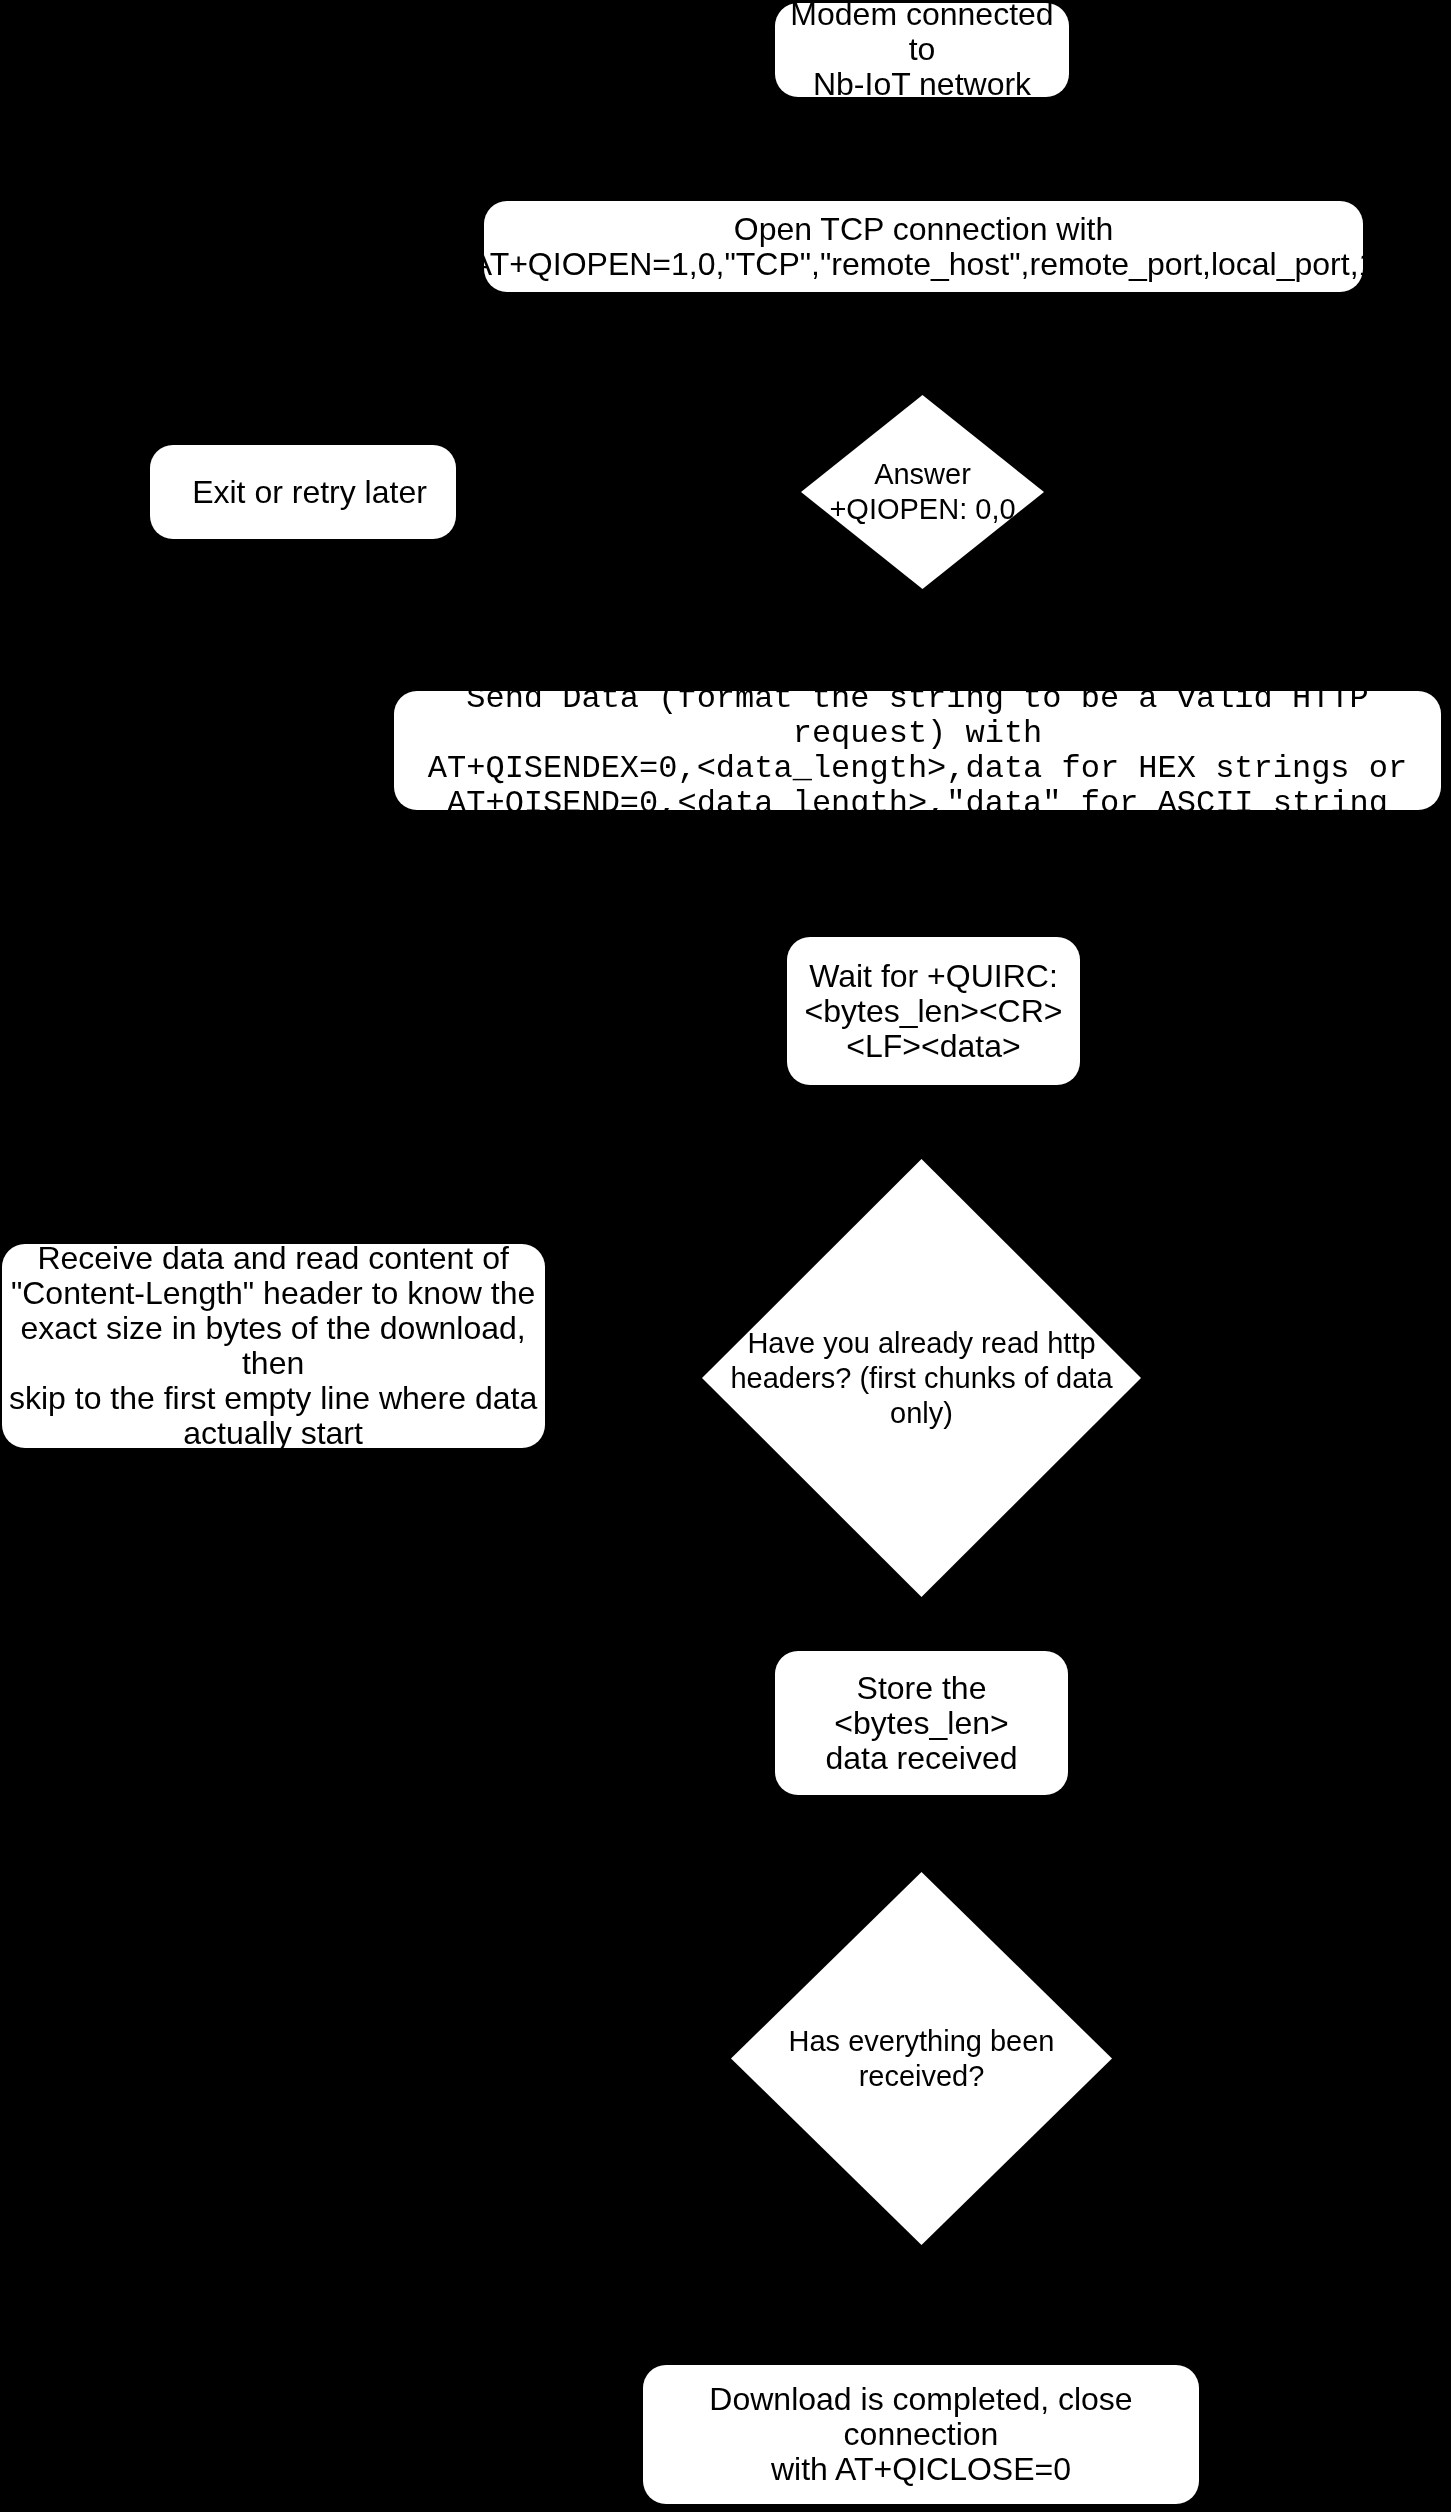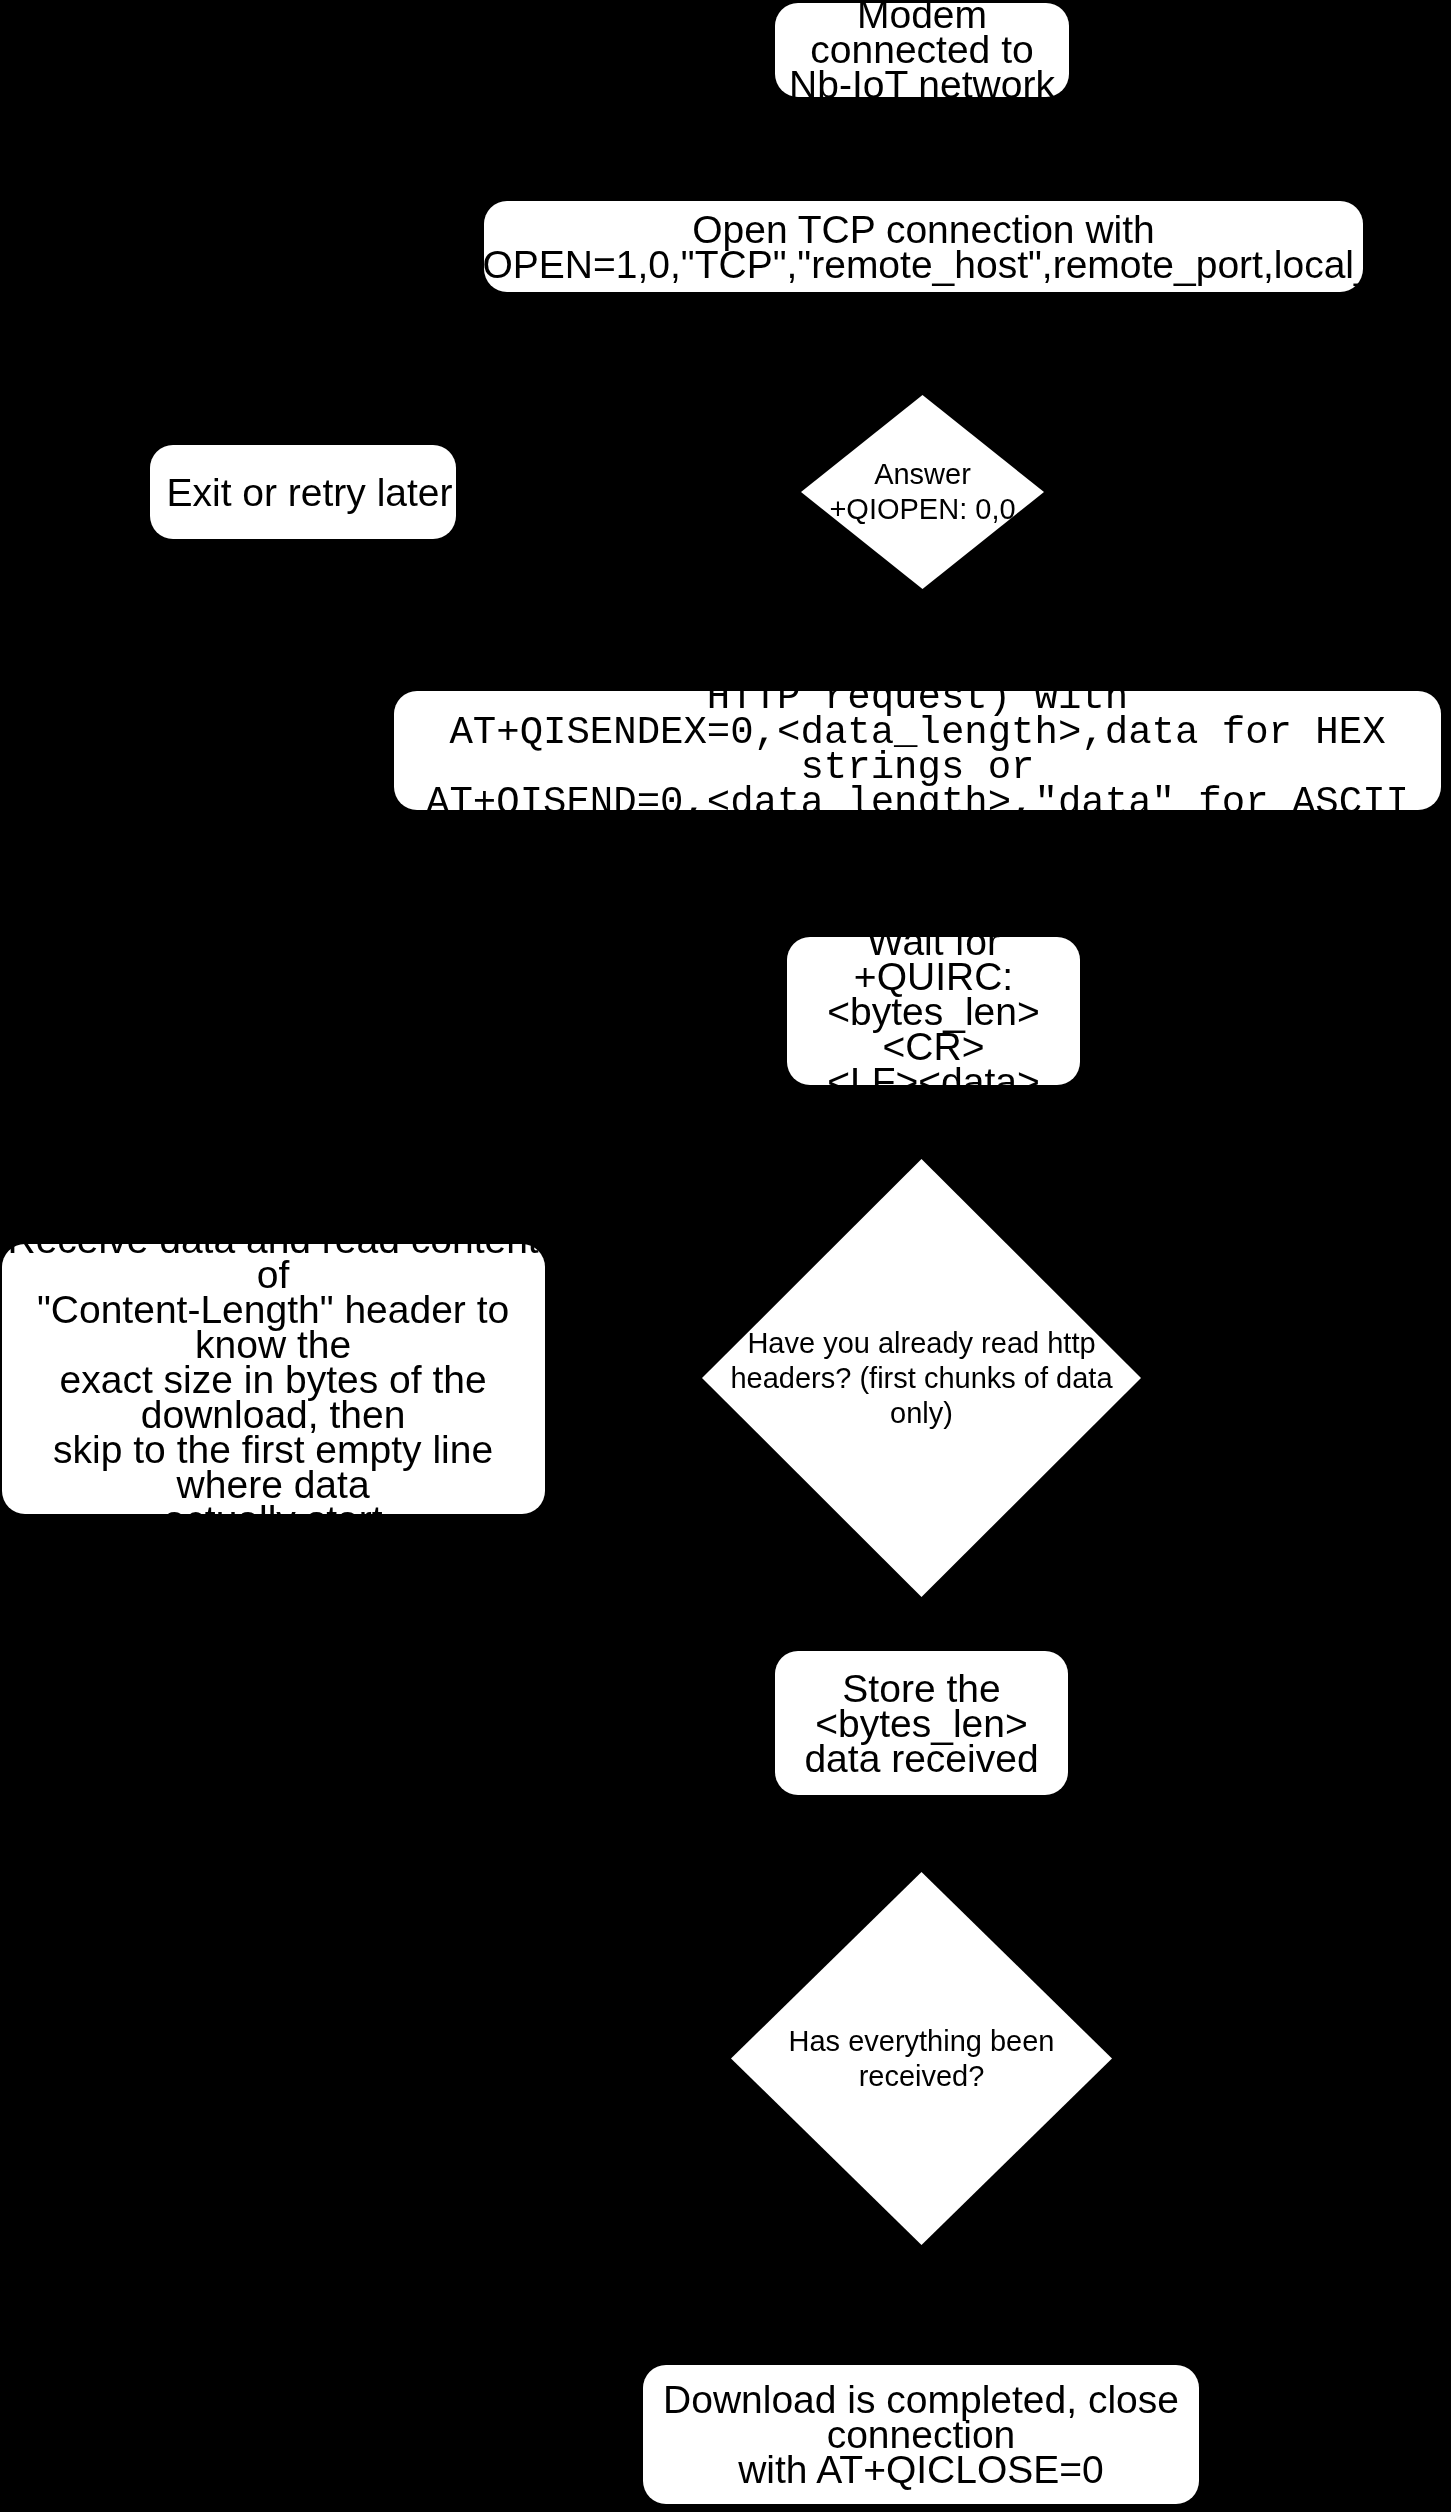--- a/index.html
+++ b/index.html
@@ -16,21 +16,21 @@
     overflow: hidden;
   }
   .node {
     position: absolute;
     display: flex;
     align-items: center;
     justify-content: center;
     background: var(--fill, #ffffff);
     color: var(--text, #000000);
     border-radius: 23px;
-    font-size: 39px;
+    font-size: 32px;
     line-height: 35px;
     text-align: center;
     white-space: pre-line;
   }
   .diamond-wrap {
     position: absolute;
   }
   .diamond-wrap svg {
     position: absolute;
     left: 0; top: 0;
@@ -92,21 +92,21 @@
 
   <div class="diamond-wrap" style="left:702px; top:1159px; width:439px; height:438px;">
     <svg viewBox="0 0 100 100" preserveAspectRatio="none">
       <polygon points="50,0 100,50 50,100 0,50" fill="#ffffff"></polygon>
     </svg>
     <div class="diamond-text">Have you already read http
 headers? (first chunks of data
 only)</div>
   </div>
 
-  <div class="node" style="left:1.6px; top:1244px; width:543px; height:270px;">
+  <div class="node" style="left:1.6px; top:1244px; width:543px; height:204px;">
     <span>Receive data and read content of
 "Content-Length" header to know the
 exact size in bytes of the download, then
 skip to the first empty line where data
 actually start</span>
   </div>
 
   <div class="node" style="left:775px; top:1651px; width:293px; height:144px;">
     <span>Store the &lt;bytes_len&gt;
 data received</span>

